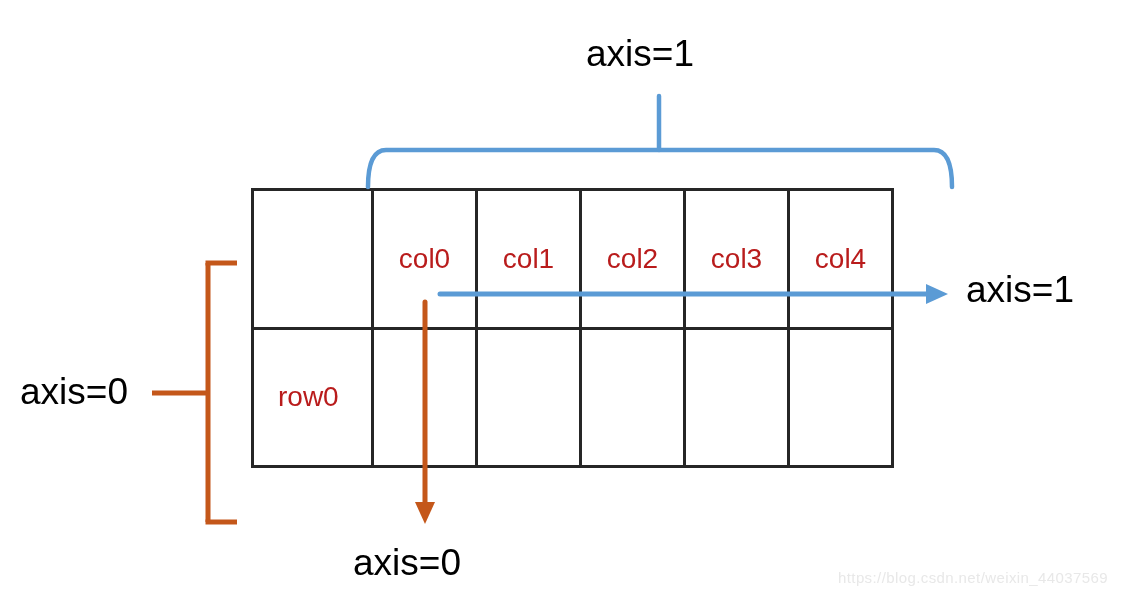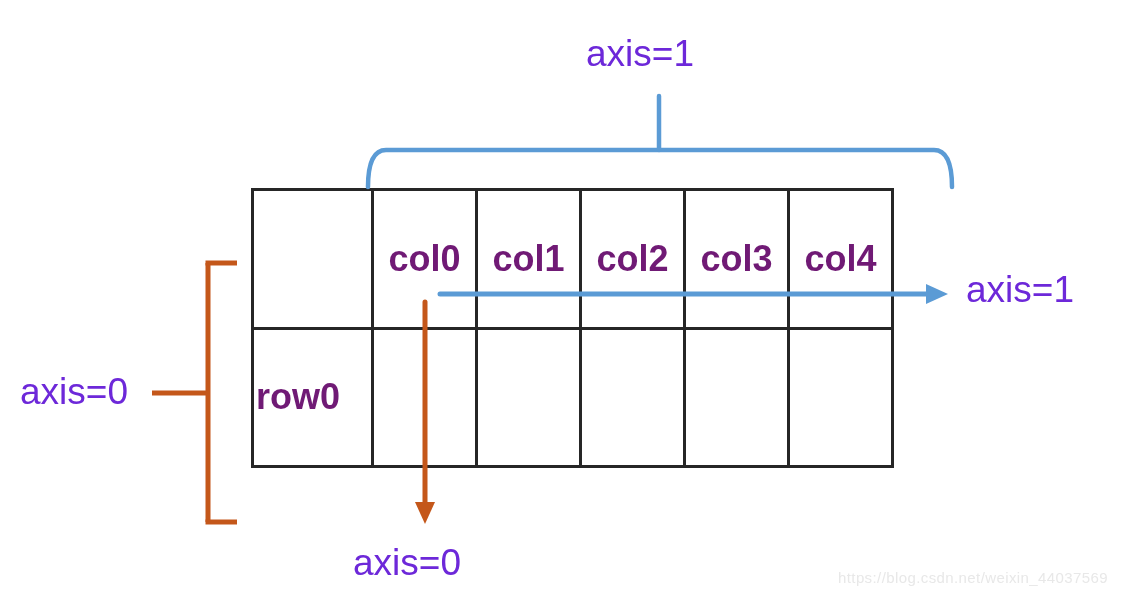--- a/index.html
+++ b/index.html
@@ -8,21 +8,21 @@
     width: 1123px;
     height: 603px;
     background: #ffffff;
     overflow: hidden;
     font-family: "Liberation Sans", sans-serif;
   }
   .axis-label {
     position: absolute;
     font-size: 37px;
     font-weight: 400;
-    color: #6d28d9;
+    color: #000000;
     line-height: 1.1;
     white-space: nowrap;
     z-index: 6;
   }
   .axis-label.top    { left: 586px; top: 34px; }
   .axis-label.right  { left: 966px; top: 270px; }
   .axis-label.left   { left: 20px;  top: 372px; }
   .axis-label.bottom { left: 353px; top: 543px; }
 
   table.grid {
@@ -34,30 +34,30 @@
     border-collapse: collapse;
     table-layout: fixed;
     z-index: 1;
   }
   .grid th, .grid td {
     border: 3px solid #262626;
     padding: 0;
     background: #ffffff;
   }
   .grid th {
-    font-size: 36px;
-    font-weight: 700;
-    color: #701a75;
+    font-size: 28px;
+    font-weight: 400;
+    color: #b91c1c;
     text-align: center;
     vertical-align: middle;
     font-family: "Liberation Sans", sans-serif;
   }
   .grid th.rowhead {
     text-align: left;
-    padding-left: 2px;
+    padding-left: 24px;
   }
   .overlay {
     position: absolute;
     left: 0;
     top: 0;
     z-index: 5;
     pointer-events: none;
   }
   .watermark {
     position: absolute;

